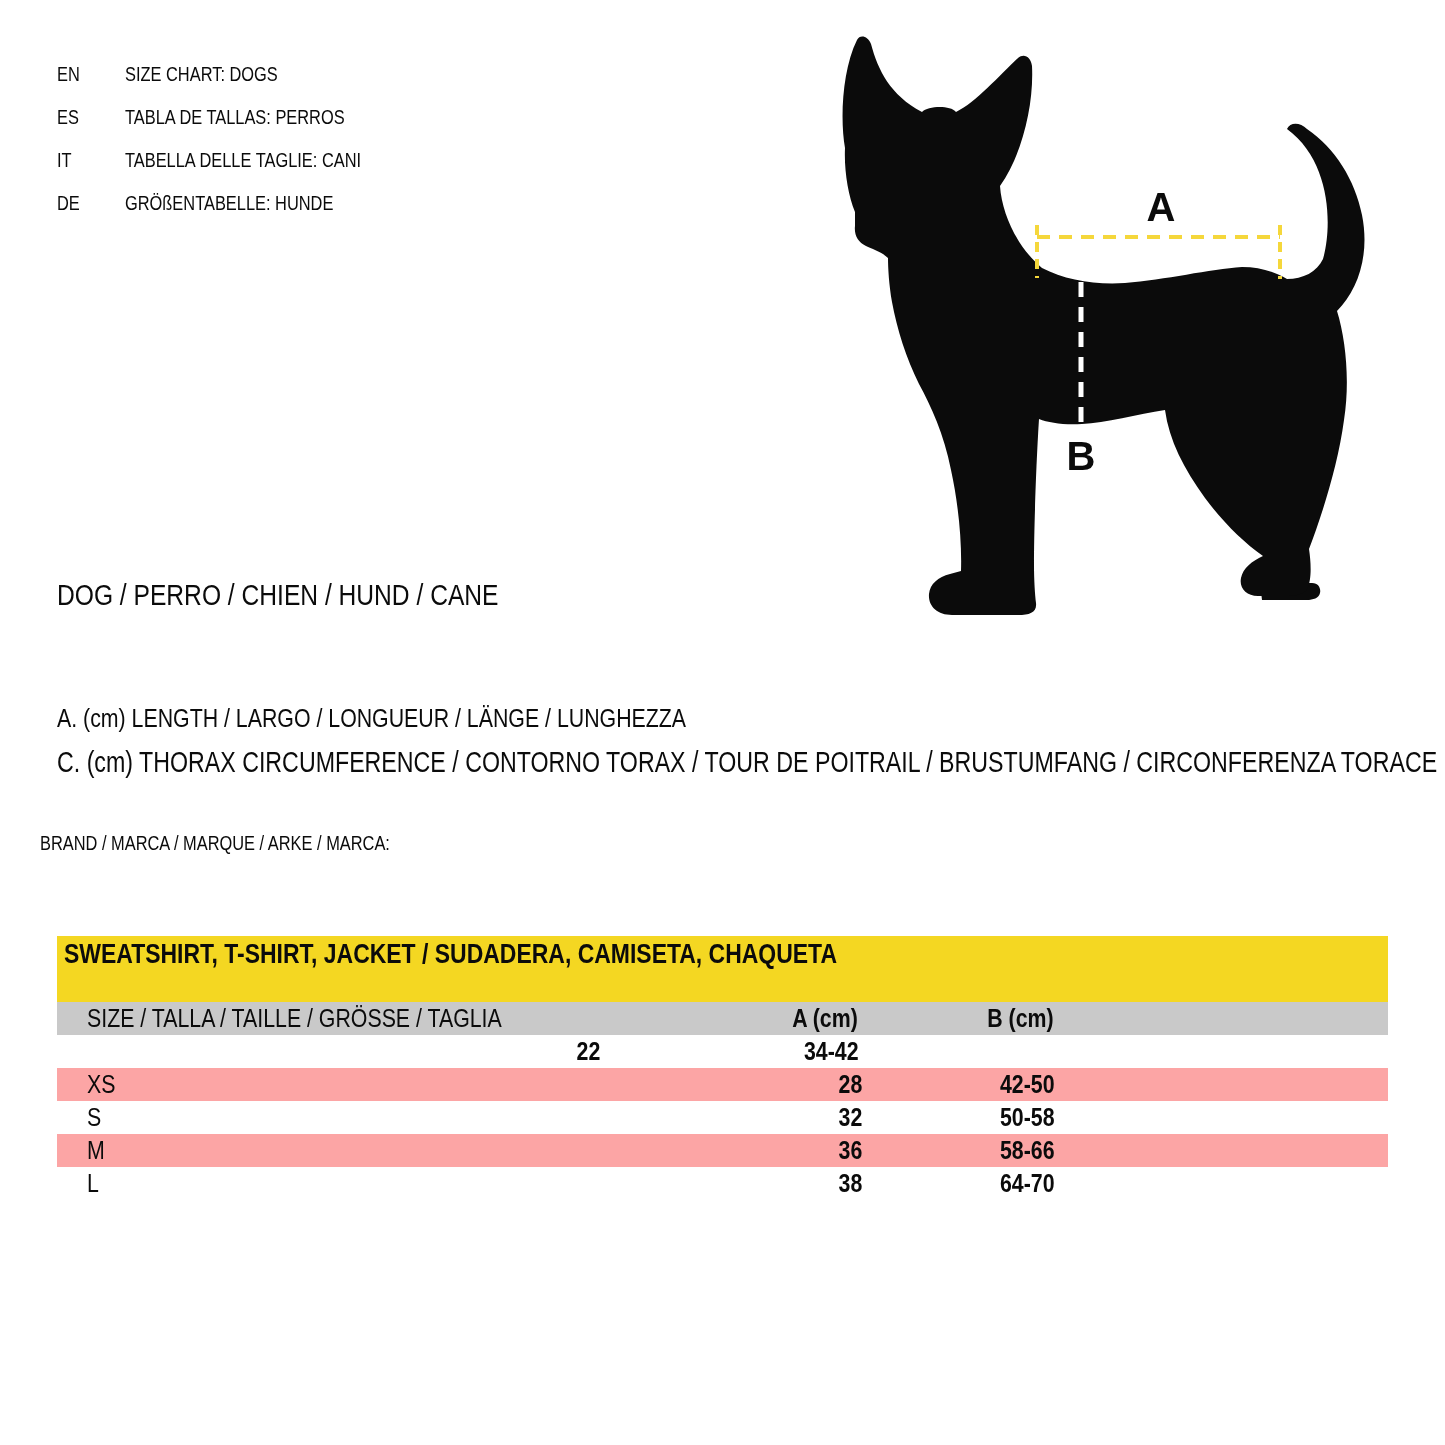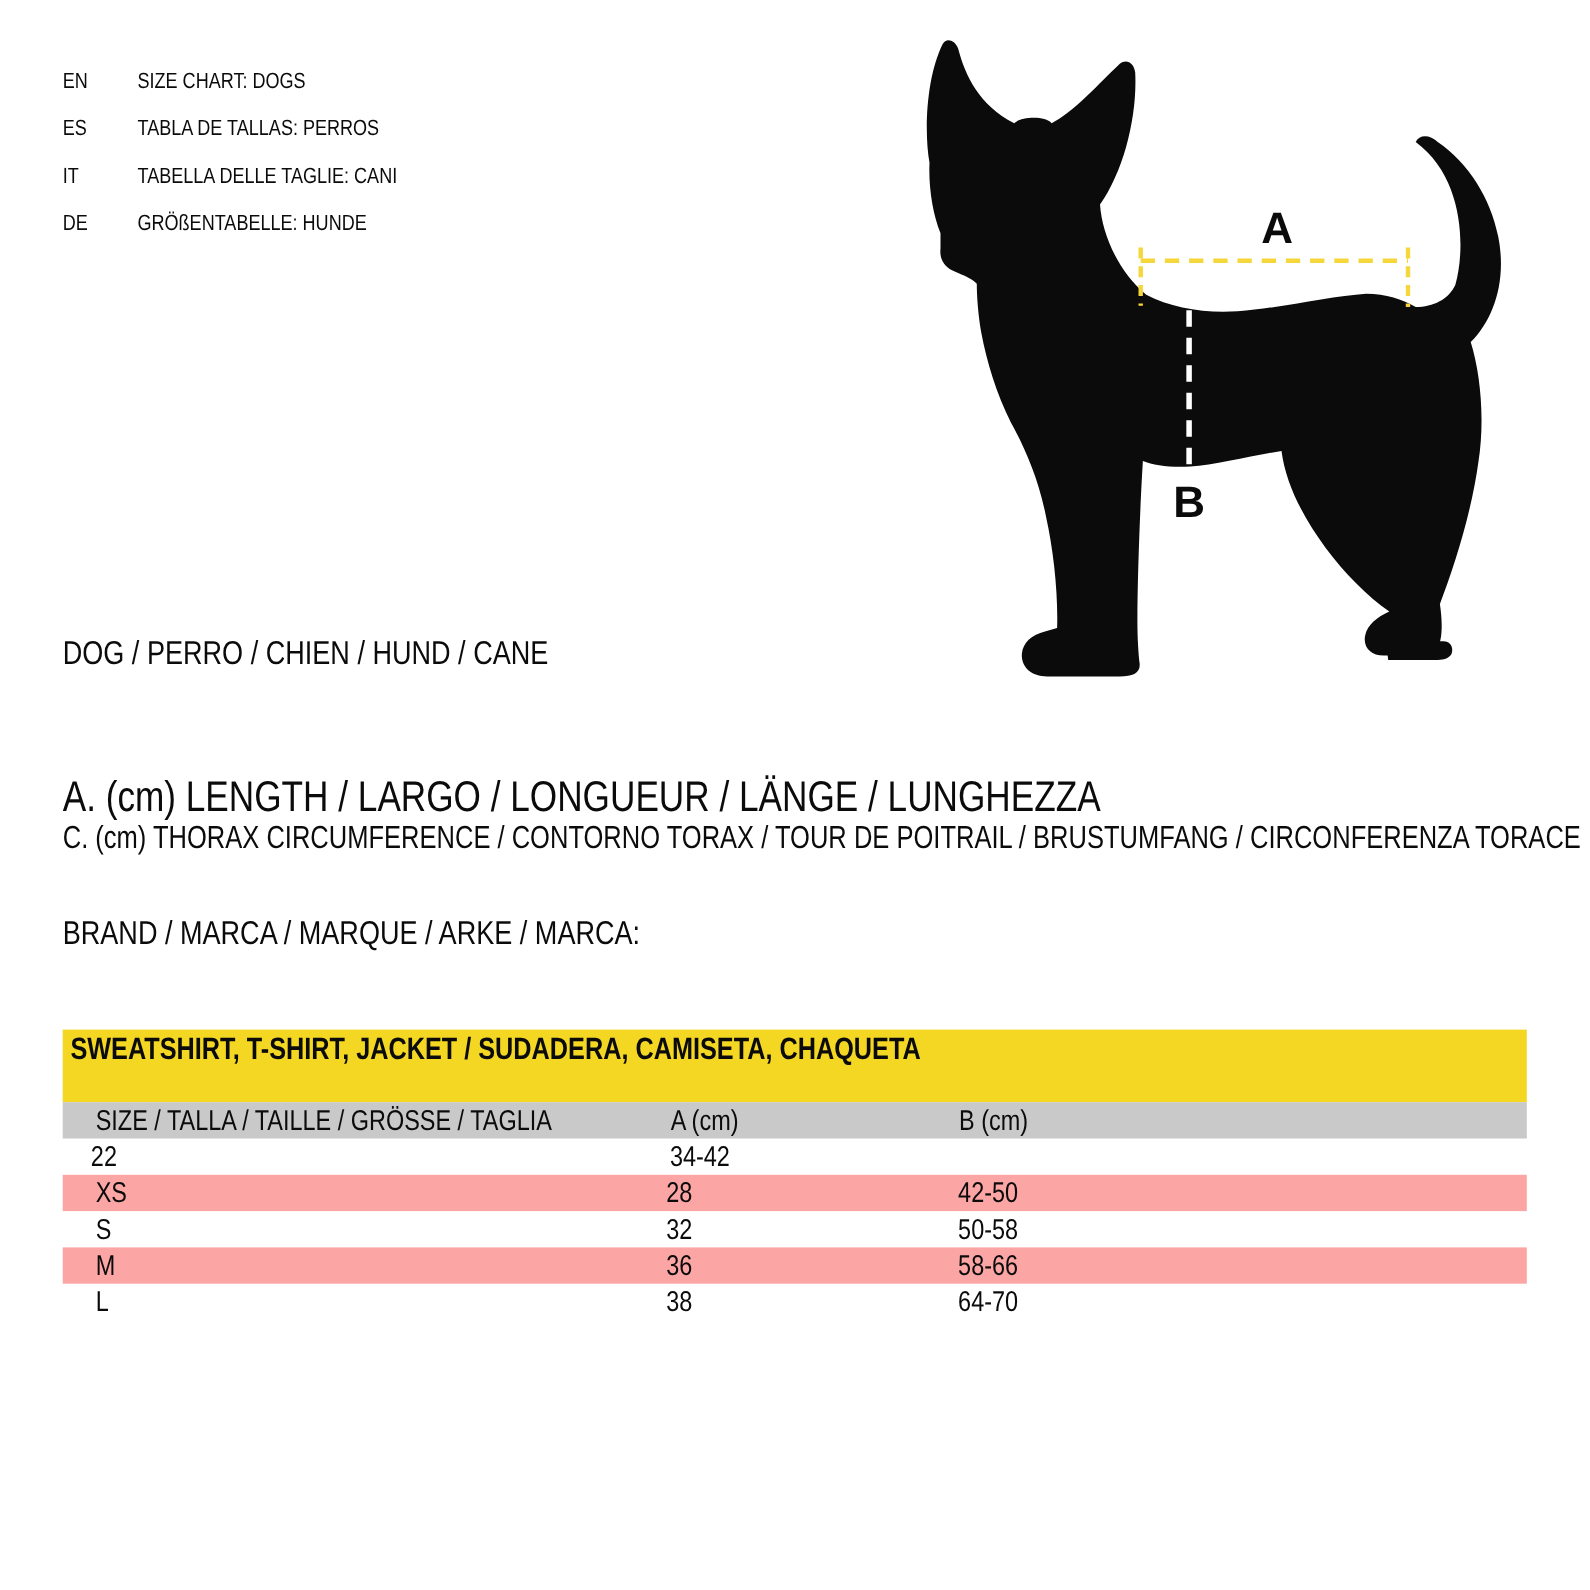--- a/index.html
+++ b/index.html
@@ -48,31 +48,31 @@
 
   
   .dog-caption {
     position: absolute;
     left: 57px; top: 578px;
     font-size: 30px;
   }
   .legend-a {
     position: absolute;
     left: 57px; top: 703px;
-    font-size: 39px;
+    font-size: 26px;
   }
   .legend-c {
     position: absolute;
     left: 57px; top: 746px;
     font-size: 29px;
   }
   .brand-line {
     position: absolute;
-    left: 57px; top: 832px;
-    font-size: 30px;
+    left: 40px; top: 832px;
+    font-size: 20px;
   }
 
   
   .size-table {
     position: absolute;
     left: 57px; top: 936px;
     width: 1331px;
   }
   .table-title {
     background: #F4D722;
@@ -86,21 +86,21 @@
   .table-title div { white-space: nowrap; }
   .t-row {
     display: grid;
     grid-template-columns: 40% 20% 15% 25%;
     height: 33px;
     align-items: center;
     font-size: 26px;
     padding-left: 23px;
   }
   .t-row .c-size { padding-left: 7px; text-align: left; }
-  .t-row .c-a, .t-row .c-b { text-align: left; }
+  .t-row .c-a, .t-row .c-b { text-align: right; font-weight: bold; }
   .t-head { background: #C9C9C9; }
   .t-alt  { background: #fca5a5; }
 </style>
 </head>
 <body>
 
 <div class="langs">
   <div class="lang-row">
     <span class="lang-code"><span class="cx">EN</span></span>
     <span class="cx">SIZE CHART: DOGS</span>

